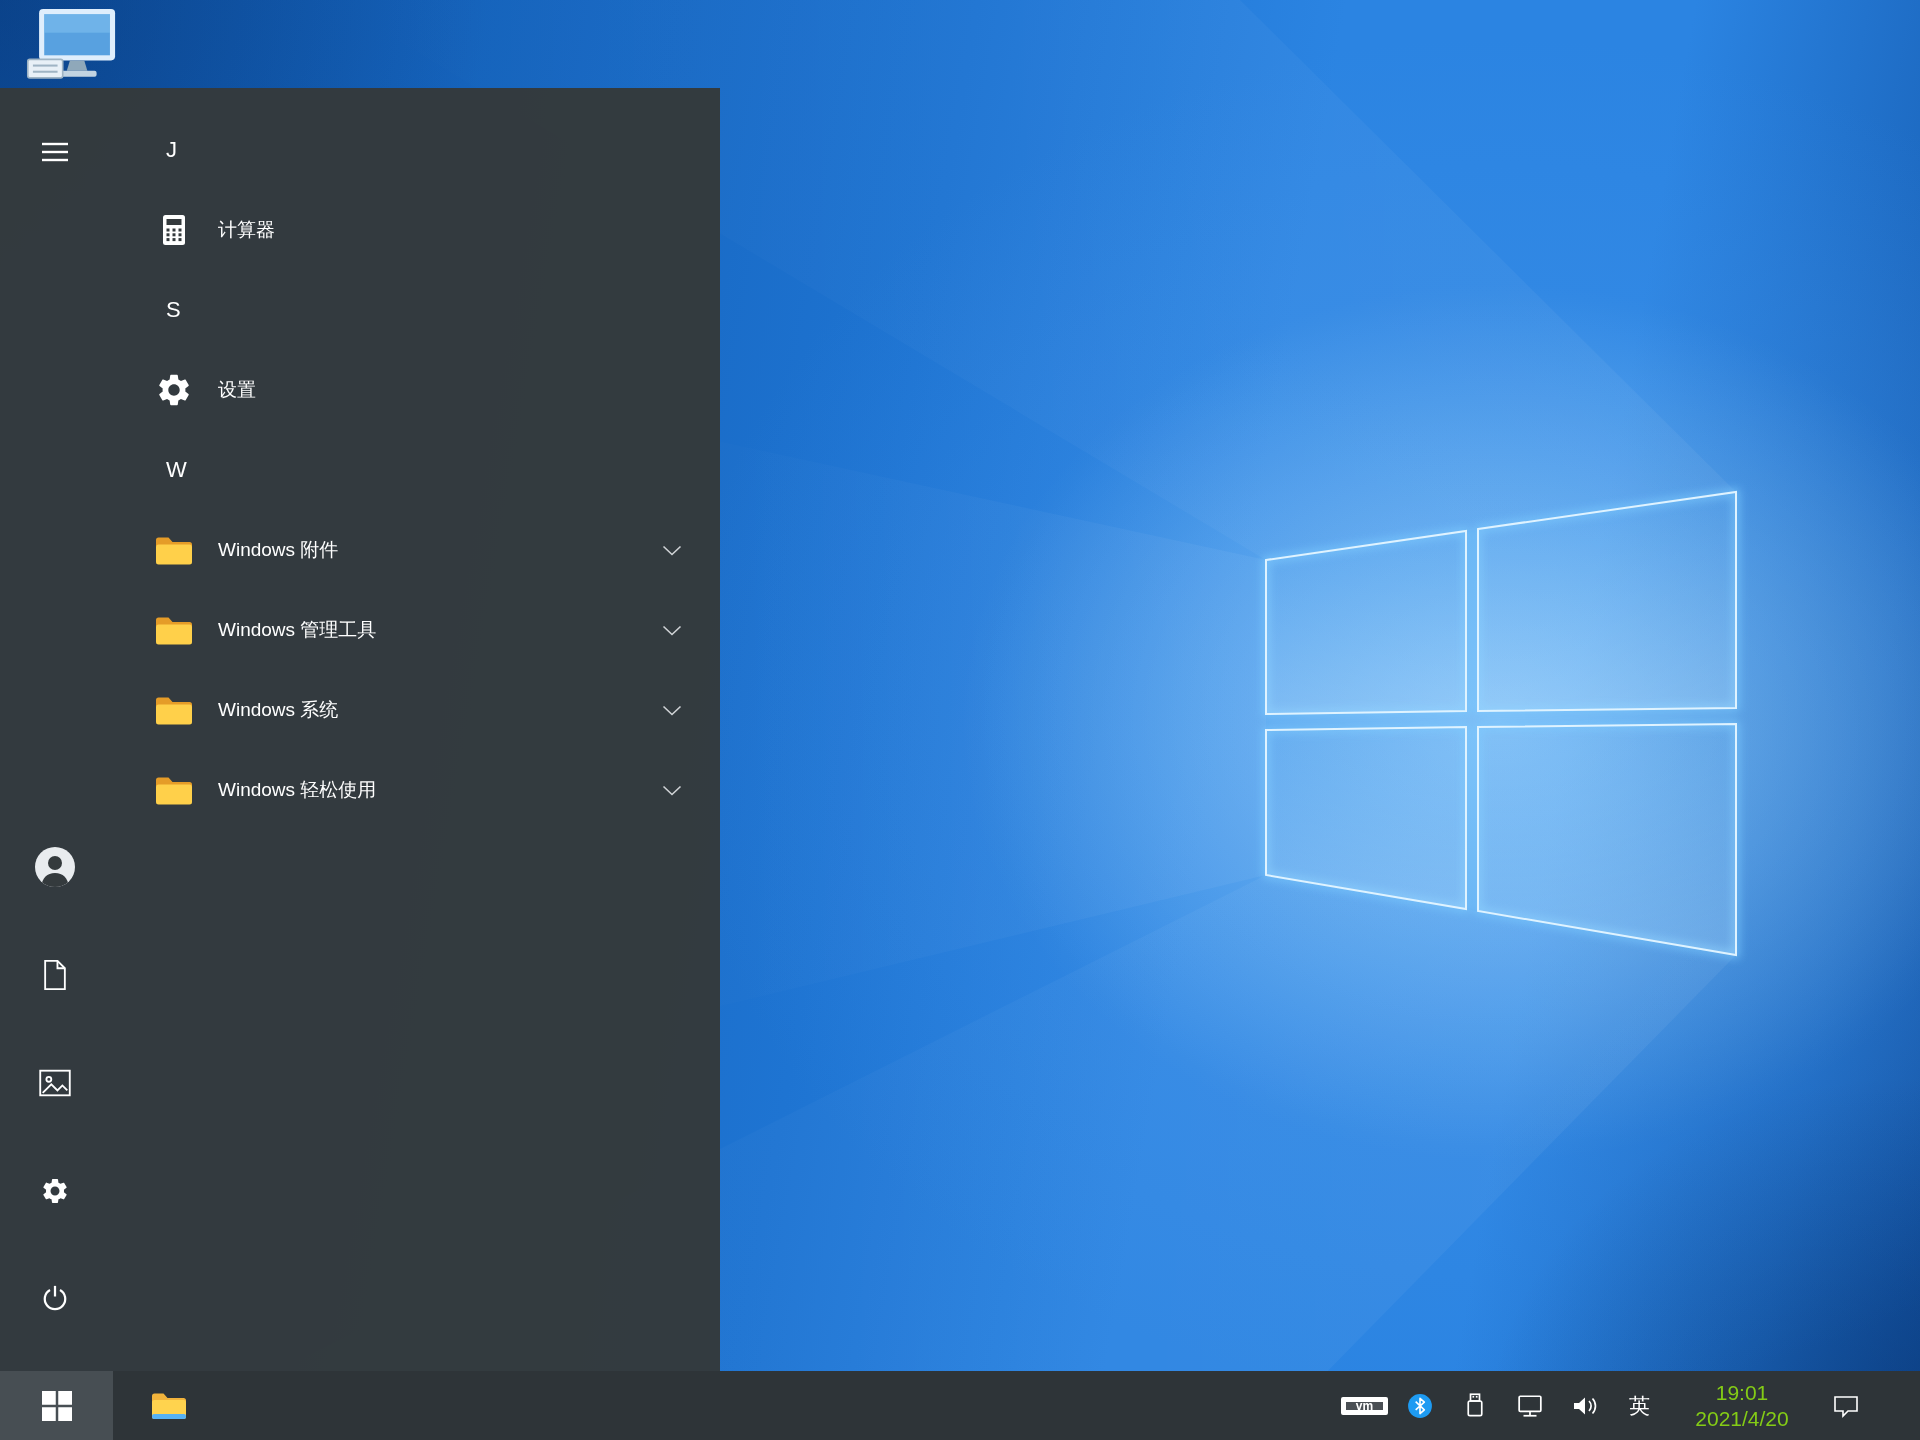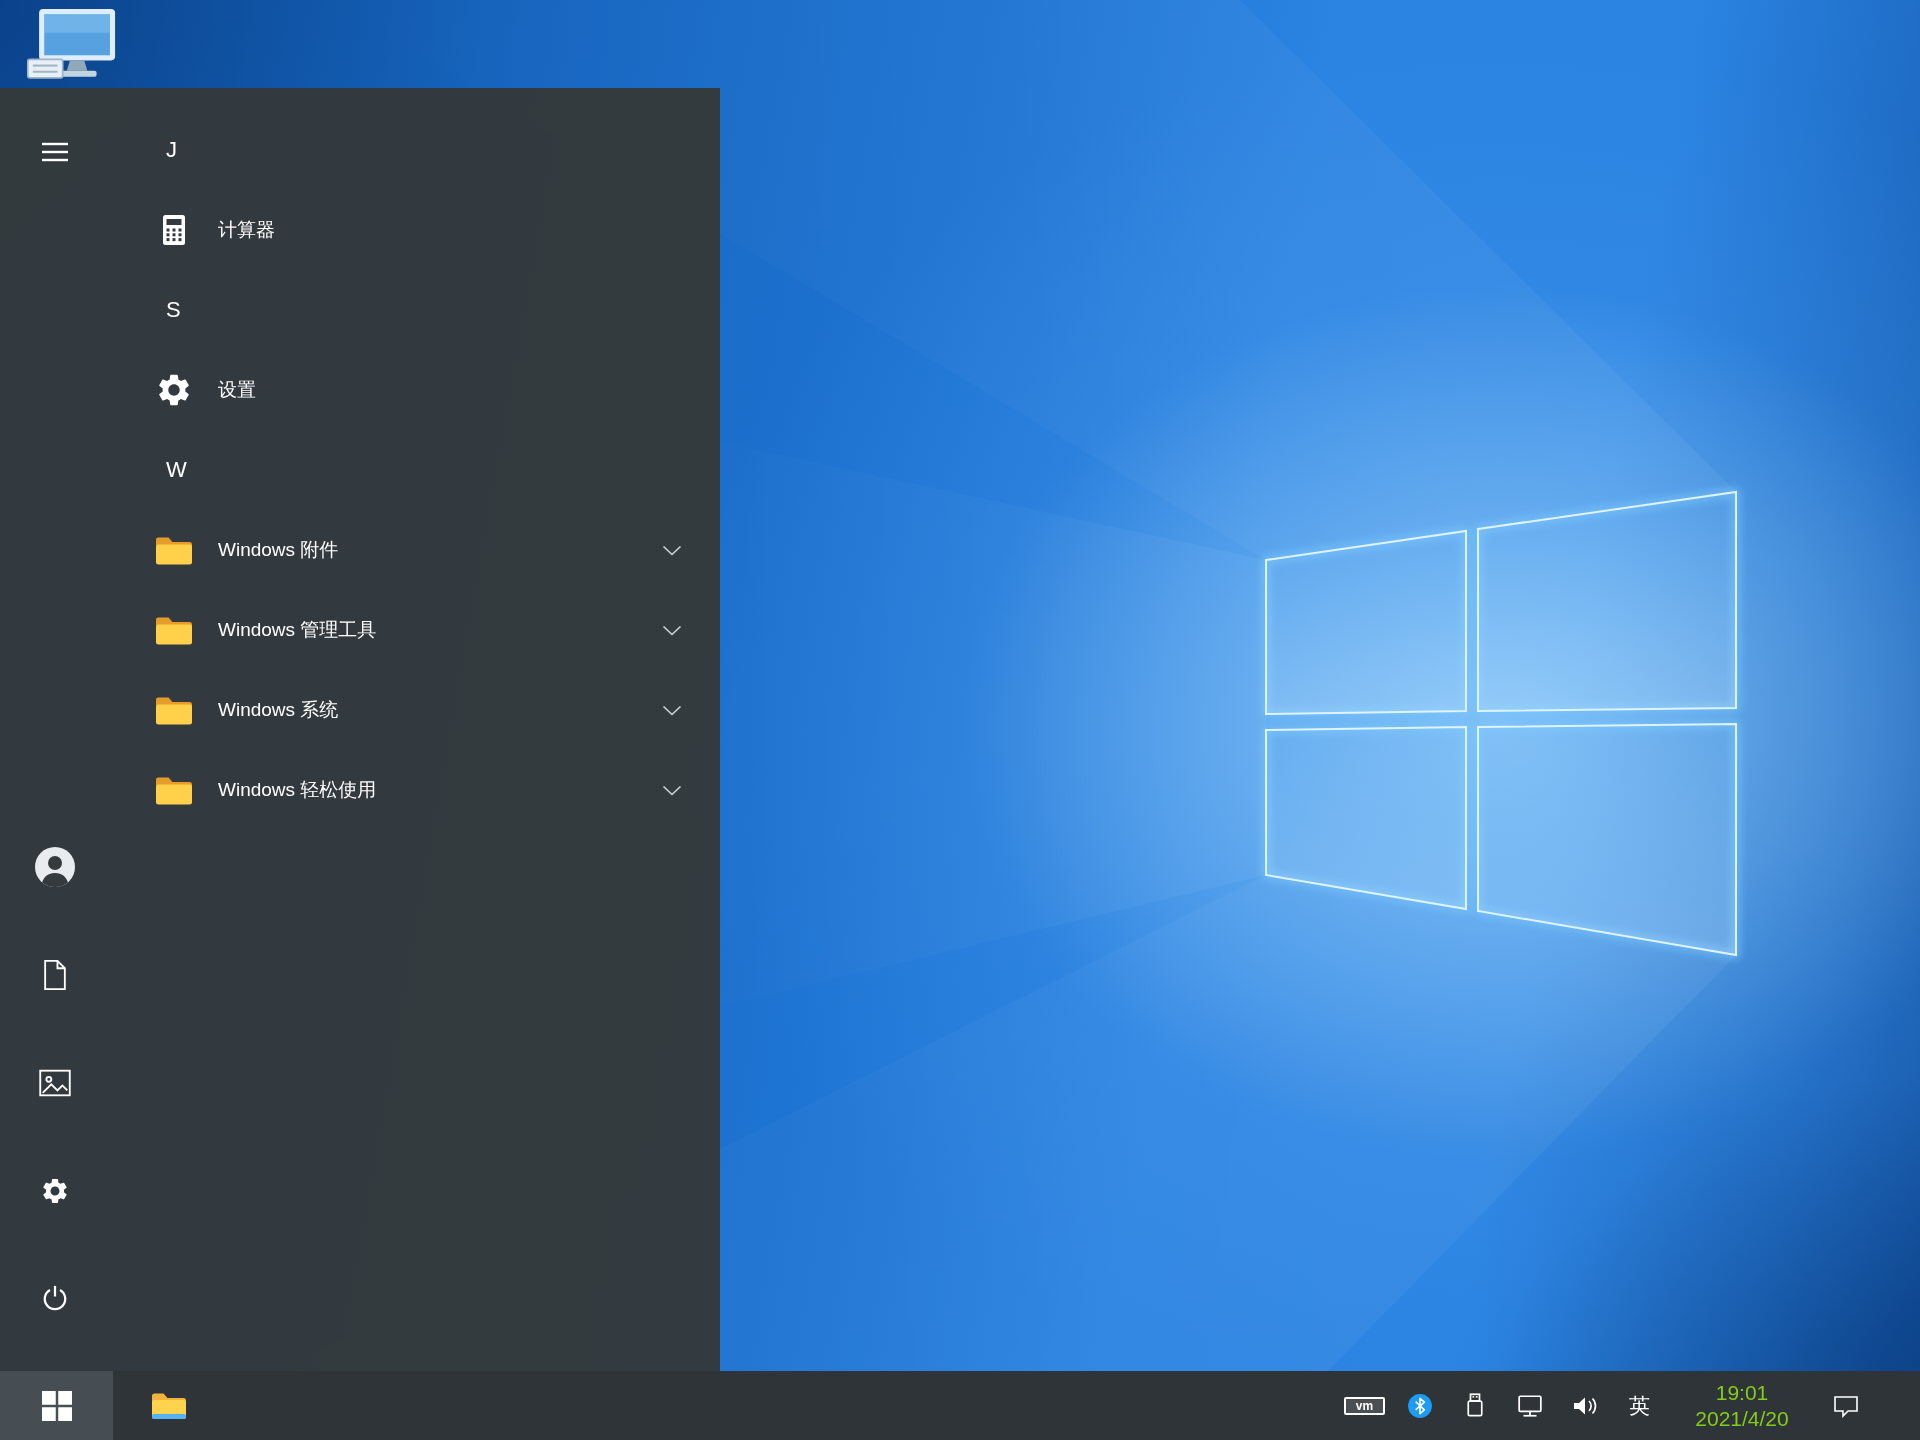--- a/index.html
+++ b/index.html
@@ -50,21 +50,21 @@
     background:#2e3438; display:flex; align-items:stretch;
   }
   .start-btn { width:113px; border:none; cursor:pointer; background:#474e53;
     display:flex; align-items:center; justify-content:center; }
   .task-btn { width:76px; margin-left:18px; border:none; cursor:pointer; background:transparent;
     display:flex; align-items:center; justify-content:center; }
   .tray { margin-left:auto; display:flex; align-items:stretch; padding-right:45px; }
   .tray-btn { width:55px; border:none; background:transparent; cursor:pointer; color:#fff;
     display:flex; align-items:center; justify-content:center; }
   .vm-badge { min-width:26px; height:18px; padding:0 10px; background:#4a4f54;
-    border:2px solid #ffffff; border-radius:2px; color:#fff; font-size:12px; font-weight:bold;
+    border:5px solid #ffffff; border-radius:2px; color:#fff; font-size:12px; font-weight:bold;
     display:flex; align-items:center; justify-content:center; line-height:1; }
   .ime-btn { font-size:21px; color:#fff; }
   .clock-btn { width:150px; flex-direction:column; justify-content:center; line-height:26px;
     font-size:21px; color:#84cc16; text-align:center; }
   .action-btn { width:58px; }
 </style>
 </head>
 <body>
 
 <div class="wallpaper">

